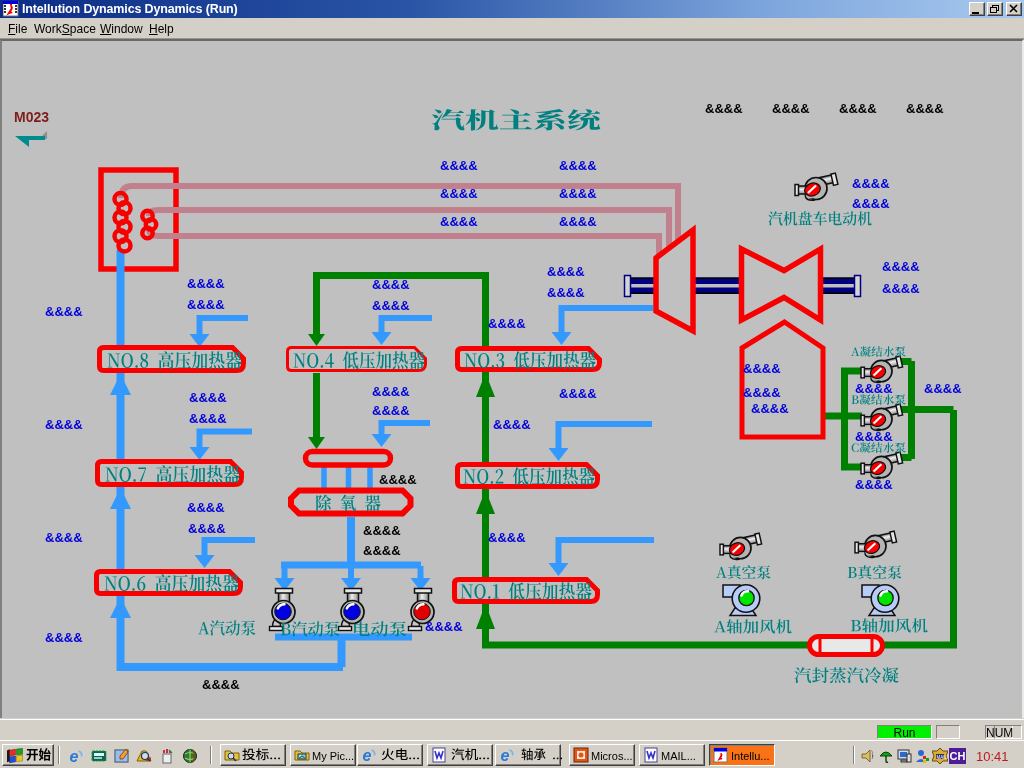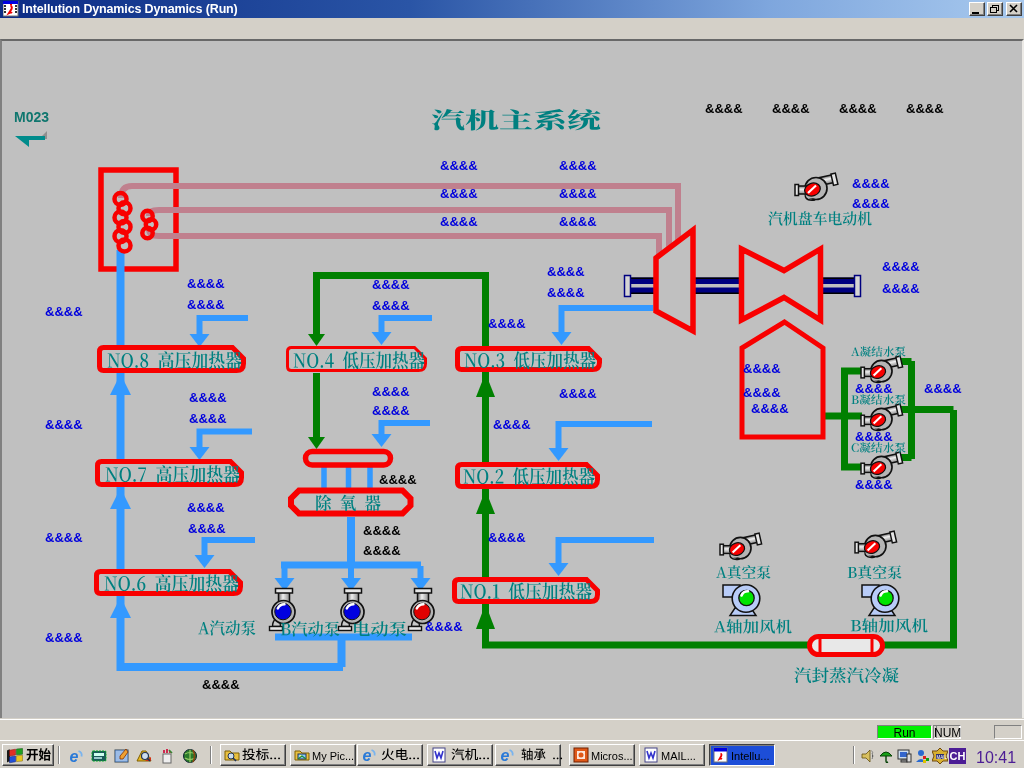--- a/index.html
+++ b/index.html
@@ -3,30 +3,30 @@
 *{margin:0;padding:0;box-sizing:border-box}
 html,body{width:1024px;height:768px;overflow:hidden;font-family:"Liberation Sans",sans-serif}
 #page{position:relative;width:1024px;height:768px;background:#d4d0c8}
 #titlebar{position:absolute;left:0;top:0;width:1024px;height:18px;background:linear-gradient(90deg,#0c2c85 0%,#2a55a6 40%,#7ea6dd 75%,#a8c9ee 100%)}
 #ticon{position:absolute;left:3px;top:1px;width:16px;height:16px}
 #ttext{position:absolute;left:22px;top:2px;color:#fff;font-size:12.5px;font-weight:bold;letter-spacing:-0.15px}
 .wbtn{position:absolute;top:2px;width:16px;height:14px;background:#d4d0c8;border:1px solid;border-color:#fff #404040 #404040 #fff;box-shadow:inset -1px -1px 0 #808080}
 #menubar{position:absolute;left:0;top:18px;width:1024px;height:21px;background:#d4d0c8;font-size:12px;color:#000;border-bottom:1px solid #9a968e}
 .mi{position:absolute;top:4px}
 #canvas{position:absolute;left:0;top:39px;width:1024px;height:679px;background:#c0c0c0;border-left:2px solid #808080;border-top:2px solid #686868;border-right:2px solid #eceae6}
-#m023{position:absolute;left:14px;top:109px;font-size:14px;font-weight:bold;color:#0f766e}
+#m023{position:absolute;left:14px;top:109px;font-size:14px;font-weight:bold;color:#7f1d1d}
 .q,.qk{position:absolute;font-size:13px;font-weight:bold;line-height:11px;z-index:10}
 .q{color:#0000dd}
 .qk{color:#000}
 #statusbar{position:absolute;left:0;top:719px;width:1024px;height:21px;background:#d4d0c8;border-top:1px solid #fff}
 .scell{position:absolute;top:5px;height:14px;border:1px solid;border-color:#808080 #fff #fff #808080;font-size:12px;color:#000;text-align:center}
 #taskbar{position:absolute;left:0;top:740px;width:1024px;height:28px;background:#d4d0c8;border-top:1px solid #fff}
 #startbtn{position:absolute;left:2px;top:3px;width:52px;height:22px;background:#d4d0c8;border:1px solid;border-color:#fff #404040 #404040 #fff;box-shadow:inset -1px -1px 0 #808080}
 .tbtn{position:absolute;top:3px;width:66px;height:22px;background:#d4d0c8;border:1px solid;border-color:#fff #404040 #404040 #fff;box-shadow:inset -1px -1px 0 #808080;font-size:12px;color:#000;overflow:hidden}
-.tbtn.on{background:#1d4ed8;border-color:#404040 #fff #fff #404040;box-shadow:inset 1px 1px 0 #808080}
+.tbtn.on{background:#f97316;border-color:#404040 #fff #fff #404040;box-shadow:inset 1px 1px 0 #808080}
 .tbtn span{position:absolute;left:21px;top:5px;font-size:11px}
 .groove{position:absolute;top:5px;width:2px;height:18px;border-left:1px solid #808080;border-right:1px solid #fff}
 .qicon{position:absolute;top:7px;width:16px;height:16px}
 svg{position:absolute;left:0;top:0;pointer-events:none}
 #mainsvg{z-index:5}
 #topsvg{z-index:30}
 </style></head>
 <body>
 <div id="page">
 <div id="canvas"></div>
@@ -53,20 +53,26 @@
         <svg width="14" height="12">
           <rect x="4.5" y="2.5" width="6" height="5" fill="none" stroke="#000"></rect>
           <rect x="2.5" y="4.5" width="6" height="5" fill="#d4d0c8" stroke="#000"></rect>
         </svg>
       </div>
  <div class="wbtn" style="left:1006px">
         <svg width="14" height="12">
           <path d="M3,2 L10,9 M10,2 L3,9" stroke="#000" stroke-width="1.6"></path>
         </svg>
       </div>
+</div>
+<div id="menubar">
+ <span class="mi" style="left:8px"><u>F</u>ile</span>
+ <span class="mi" style="left:34px">Work<u>S</u>pace</span>
+ <span class="mi" style="left:100px"><u>W</u>indow</span>
+ <span class="mi" style="left:149px"><u>H</u>elp</span>
 </div>
 <div id="m023">M023</div>
 <b class="qk" style="left:705px;top:103px">&amp;&amp;&amp;&amp;</b>
 <b class="qk" style="left:772px;top:103px">&amp;&amp;&amp;&amp;</b>
 <b class="qk" style="left:839px;top:103px">&amp;&amp;&amp;&amp;</b>
 <b class="qk" style="left:906px;top:103px">&amp;&amp;&amp;&amp;</b>
 <b class="q" style="left:440px;top:160px">&amp;&amp;&amp;&amp;</b>
 <b class="q" style="left:559px;top:160px">&amp;&amp;&amp;&amp;</b>
 <b class="q" style="left:440px;top:188px">&amp;&amp;&amp;&amp;</b>
 <b class="q" style="left:559px;top:188px">&amp;&amp;&amp;&amp;</b>
@@ -104,21 +110,21 @@
 <b class="q" style="left:855px;top:431px">&amp;&amp;&amp;&amp;</b>
 <b class="q" style="left:855px;top:479px">&amp;&amp;&amp;&amp;</b>
 <b class="q" style="left:924px;top:383px">&amp;&amp;&amp;&amp;</b>
 <b class="qk" style="left:379px;top:474px">&amp;&amp;&amp;&amp;</b>
 <b class="qk" style="left:202px;top:679px">&amp;&amp;&amp;&amp;</b>
 <b class="qk" style="left:363px;top:525px">&amp;&amp;&amp;&amp;</b>
 <b class="qk" style="left:363px;top:545px">&amp;&amp;&amp;&amp;</b>
 <div id="statusbar">
  <div class="scell" style="left:877px;width:55px;background:#00f000">Run</div>
  <div class="scell" style="left:936px;width:24px"></div>
- <div class="scell" style="left:933px;width:28px">NUM</div>
+ <div class="scell" style="left:985px;width:28px">NUM</div>
  <div class="scell" style="left:994px;width:28px"></div>
 </div>
 <div id="taskbar">
  <div id="startbtn">
         <svg width="50" height="20">
           <g transform="translate(4,2)">
             <path d="M0,3.5 Q2,2 3,2.5 L3,14.5 Q2,14 0,15.5 Z" fill="#1a1a1a"></path>
             <path d="M2.5,3.2 L8.5,2.2 L8.5,8 L2.5,9 Z" fill="#e03024" stroke="#801008" stroke-width="0.5"></path>
             <path d="M9.5,2 L15.5,1.5 L15.5,7.2 L9.5,7.8 Z" fill="#20a020" stroke="#0a500a" stroke-width="0.5"></path>
             <path d="M2.5,10 L8.5,9 L8.5,14.8 L2.5,15.8 Z" fill="#2050d8" stroke="#102070" stroke-width="0.5"></path>
@@ -240,21 +246,21 @@
         <rect x="9" y="8" width="3" height="3" fill="#e02020"></rect>
         <rect x="12" y="10" width="3" height="3" fill="#10a010"></rect>
         <rect x="9" y="12" width="3" height="3" fill="#e0c000"></rect>
       </svg>
  <svg class="qicon" style="left:932px" viewBox="0 0 16 16">
         <polygon points="8,0 11,3 16,3 14,8 16,13 11,13 8,16 5,13 0,13 2,8 0,3 5,3" fill="#d8b030" stroke="#704810"></polygon>
         <rect x="4" y="6" width="8" height="5" fill="#303070"></rect>
         <text x="4.5" y="10.5" font-size="4.5" fill="#fff" font-family="Liberation Sans">MAIL</text>
       </svg>
  <div style="position:absolute;left:949px;top:7px;width:17px;height:16px;background:#4c1d95;color:#fff;font-size:11px;font-weight:bold;text-align:center;line-height:16px">CH</div>
- <div style="position:absolute;left:976px;top:8px;font-size:16px;color:#4c1d95">10:41</div>
+ <div style="position:absolute;left:976px;top:8px;font-size:13px;color:#b91c1c">10:41</div>
 </div>
 <svg id="mainsvg" width="1024" height="768">
 <defs>
         <linearGradient id="cyl" x1="0" y1="0" x2="0" y2="1">
           <stop offset="0" stop-color="#6e6e6e"></stop>
           <stop offset="0.4" stop-color="#f0f0f0"></stop>
           <stop offset="1" stop-color="#8a8a8a"></stop>
         </linearGradient>
         <linearGradient id="cylh" x1="0" y1="0" x2="1" y2="0">
           <stop offset="0" stop-color="#6e6e6e"></stop>

